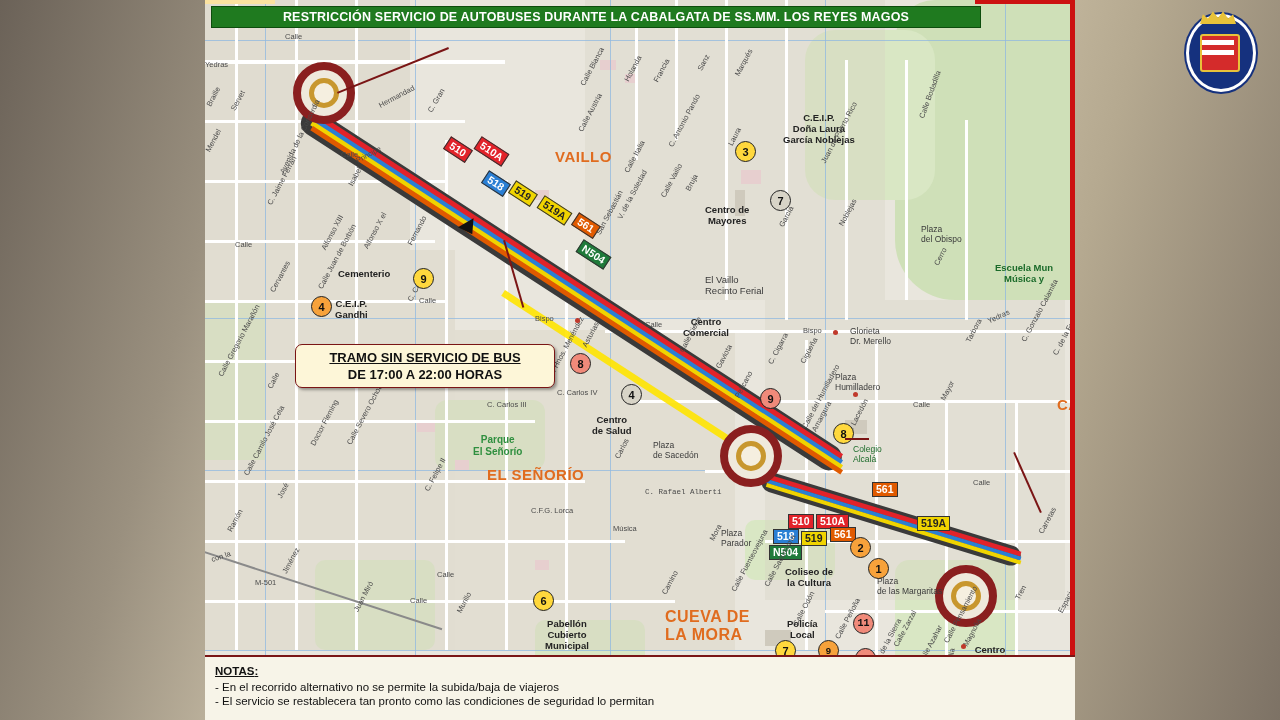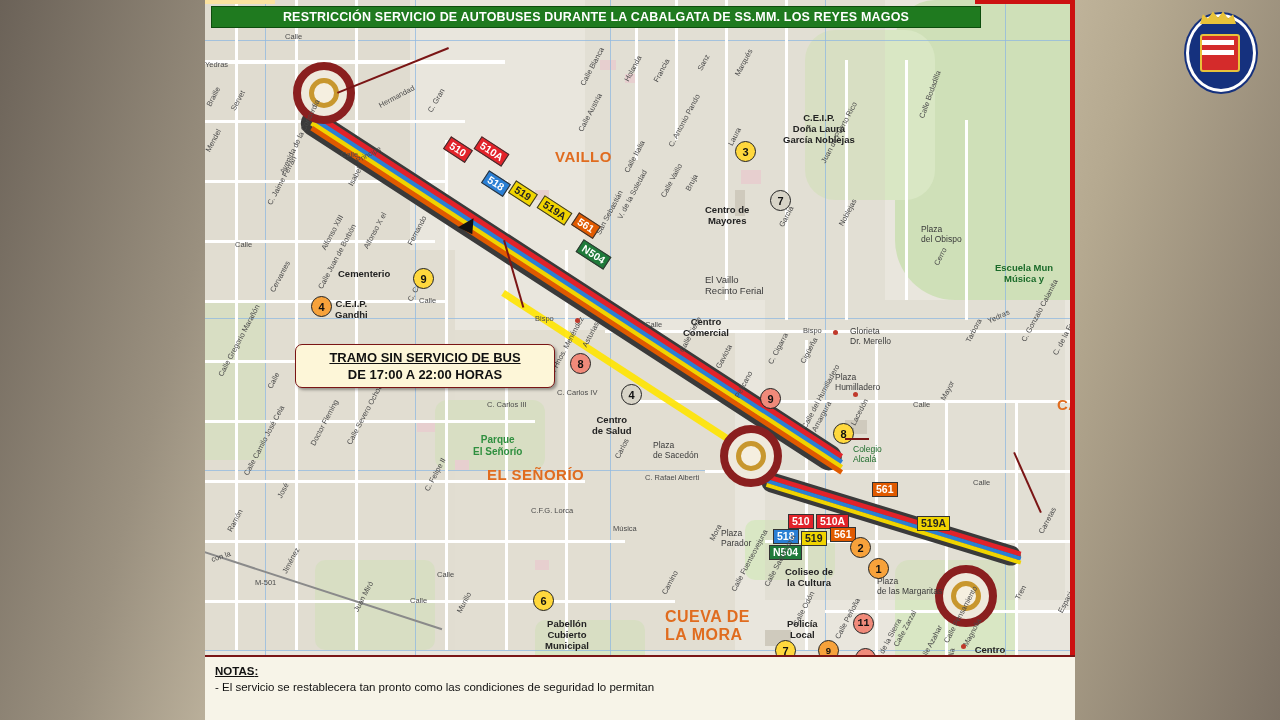--- a/index.html
+++ b/index.html
@@ -292,21 +292,21 @@
     <div class="lbl st rot" style="left:590px;top:346px;transform:rotate(-62deg);">Cigüeña</div>
     <div class="lbl st rot" style="left:506px;top:352px;transform:rotate(-62deg);">Gaviota</div>
     <div class="lbl st rot" style="left:524px;top:380px;transform:rotate(-62deg);">Pelícano</div>
     <div class="lbl st rot" style="left:732px;top:386px;transform:rotate(-62deg);">Mayor</div>
     <div class="lbl st rot" style="left:580px;top:392px;transform:rotate(-62deg);">Calle del Humilladero</div>
     <div class="lbl st rot" style="left:600px;top:412px;transform:rotate(-62deg);">Amargura</div>
     <div class="lbl st rot" style="left:626px;top:416px;transform:rotate(-62deg);">Calle Lacedón</div>
     <div class="lbl st" style="left:352px;top:388px;">C. Carlos IV</div>
     <div class="lbl st" style="left:282px;top:400px;">C. Carlos III</div>
     <div class="lbl st rot" style="left:406px;top:444px;transform:rotate(-62deg);">Carlos</div>
-    <div class="lbl st" style="left:440px;top:473px;">C. Rafael Alberti</div>
+    <div class="lbl st" style="left:440px;top:488px;font-family:Liberation Mono, monospace;">C. Rafael Alberti</div>
     <div class="lbl st" style="left:326px;top:506px;">C.F.G. Lorca</div>
     <div class="lbl st" style="left:408px;top:524px;">Música</div>
     <div class="lbl st rot" style="left:502px;top:528px;transform:rotate(-62deg);">Mora</div>
     <div class="lbl st rot" style="left:452px;top:578px;transform:rotate(-62deg);">Camino</div>
     <div class="lbl st rot" style="left:510px;top:556px;transform:rotate(-62deg);">Calle Fuenteovejuna</div>
     <div class="lbl st rot" style="left:546px;top:556px;transform:rotate(-62deg);">Calle Sadurcoma</div>
     <div class="lbl st rot" style="left:620px;top:614px;transform:rotate(-62deg);">Calle Peñoña</div>
     <div class="lbl st rot" style="left:680px;top:624px;transform:rotate(-62deg);">Calle Zarzal</div>
     <div class="lbl st rot" style="left:704px;top:640px;transform:rotate(-62deg);">Calle Azahar</div>
     <div class="lbl st rot" style="left:652px;top:640px;transform:rotate(-62deg);">Calle de la Sierra</div>
@@ -389,16 +389,17 @@
   <div id="shield">
     <div class="oval"></div>
     <div class="crown"></div>
     <div class="inner"></div>
     <div class="bar"></div>
     <div class="bar2"></div>
   </div>
 
   <div id="notes">
     <span class="ntitle"><span>NOTAS</span>:</span>
+    <div class="nline">- En el recorrido alternativo no se permite la subida/baja de viajeros</div>
     <div class="nline">- El servicio se restablecera tan pronto como las condiciones de seguridad lo permitan</div>
   </div>
 
 </div>
 
 </body></html>

